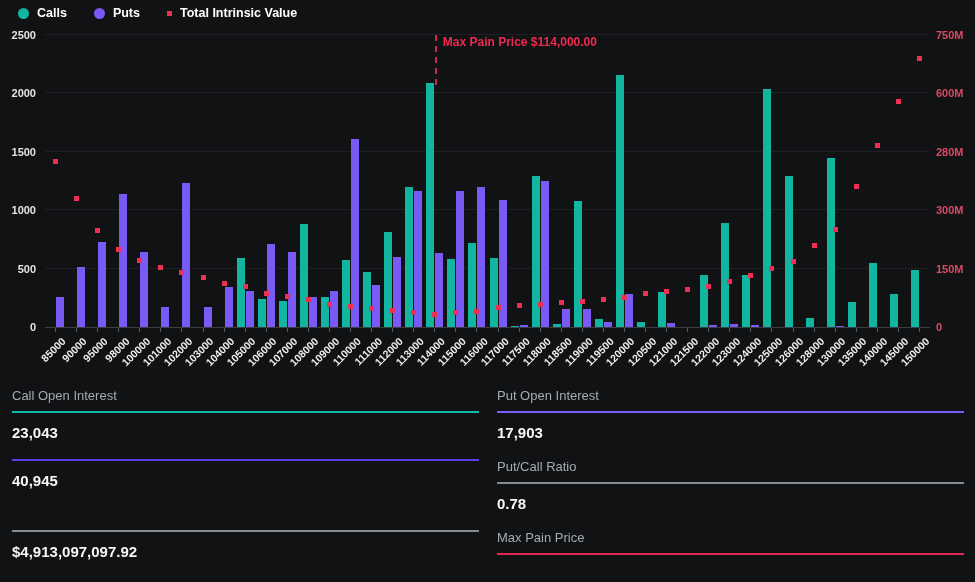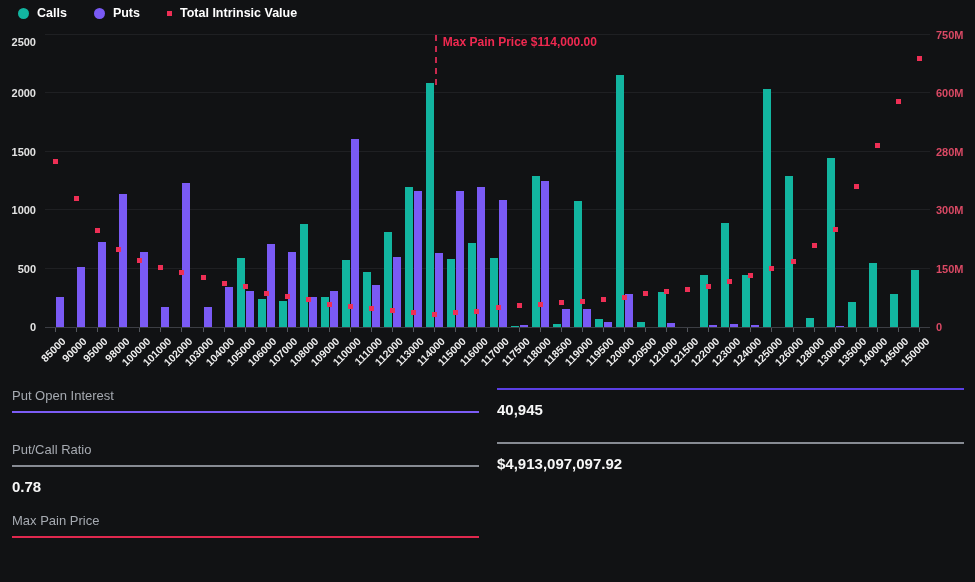--- a/index.html
+++ b/index.html
@@ -261,28 +261,34 @@
 <div class="ylab left" style="top: 297px;">0</div>
     <div class="ylab right" style="top: 297px; color: rgb(217, 73, 100);">0</div>
     <div class="ylab left" style="top: 238.6px;">500</div>
     <div class="ylab right" style="top: 238.6px; color: rgb(217, 73, 100);">150M</div>
     <div class="ylab left" style="top: 180.2px;">1000</div>
     <div class="ylab right" style="top: 180.2px; color: rgb(217, 73, 100);">300M</div>
     <div class="ylab left" style="top: 121.8px;">1500</div>
     <div class="ylab right" style="top: 121.8px; color: rgb(217, 73, 100);">280M</div>
     <div class="ylab left" style="top: 63.4px;">2000</div>
     <div class="ylab right" style="top: 63.4px; color: rgb(217, 73, 100);">600M</div>
-    <div class="ylab left" style="top: 12px;">2500</div>
+    <div class="ylab left" style="top: 5px;">2500</div>
     <div class="ylab right" style="top: 5px; color: rgb(217, 73, 100);">750M</div>
   </div>
 
 <div class="stats">
     <div class="stat">
+      <div class="stat-label">Call Open Interest</div>
+      <div class="stat-line" style="background: rgb(20, 184, 166);"></div>
+      <div class="stat-value">23,043</div>
+    </div>
+    <div class="stat">
       <div class="stat-label">Put Open Interest</div>
       <div class="stat-line" style="background: rgb(124, 92, 246);"></div>
+      <div class="stat-value">17,903</div>
     </div>
     <div class="stat">
       <div class="stat-line" style="background: rgb(91, 63, 228);"></div>
       <div class="stat-value">40,945</div>
     </div>
     <div class="stat">
       <div class="stat-label">Put/Call Ratio</div>
       <div class="stat-line" style="background: rgb(135, 139, 147);"></div>
       <div class="stat-value">0.78</div>
     </div>

